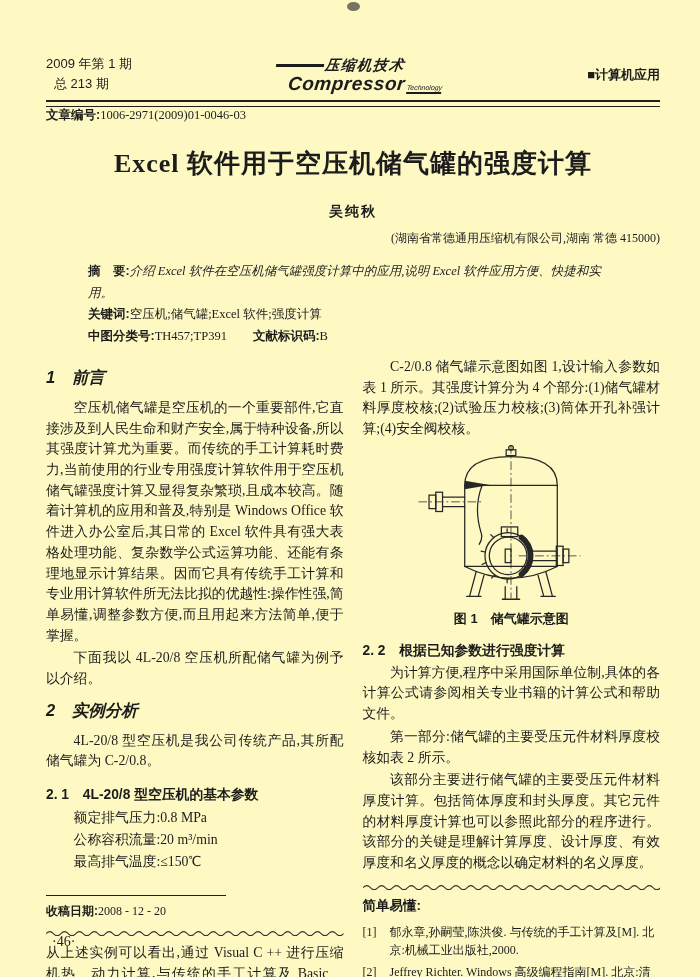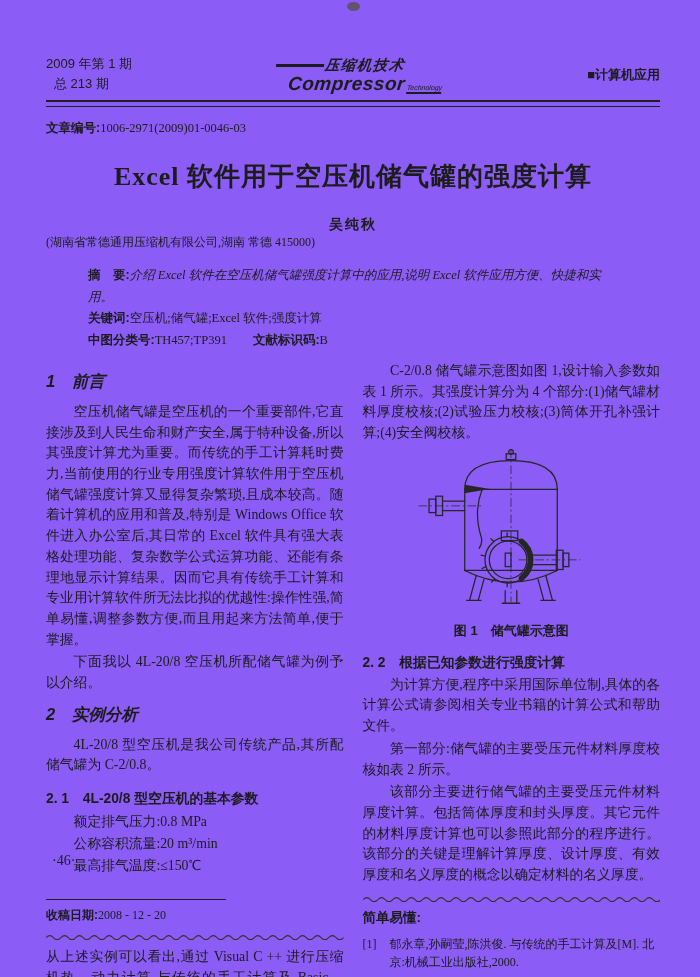--- a/index.html
+++ b/index.html
@@ -5,21 +5,21 @@
   html,body{margin:0;padding:0;}
   body{
     width:700px;height:977px;
     background:#f4f3ef;
     font-family:"Liberation Serif", serif;
     color:#1c1c1c;
     position:relative;overflow:hidden;
   }
   .page{
     position:absolute;inset:0;
-    background:#8b5cf6;
+    background:#fef9c3;
     padding:54px 40px 8px 46px;
     box-sizing:border-box;
   }
   .scan-artifact{
     position:absolute;top:2px;left:347px;width:13px;height:9px;
     background:#55524c;border-radius:50%;opacity:.8;
   }
   
   .hdr-row{display:flex;justify-content:space-between;align-items:flex-start;}
   .issue{font-family:"Liberation Sans",sans-serif;font-size:13px;line-height:1.5;}
@@ -27,44 +27,44 @@
   .logo{font-style:italic;margin-top:2px;transform:skewX(-6deg);}
   .logo-top{display:flex;align-items:center;font-family:"Liberation Sans",sans-serif;
     font-weight:bold;font-size:14.5px;letter-spacing:1.5px;}
   .logo-dash{width:48px;height:2.6px;background:#1c1c1c;margin-right:1px;}
   .logo-bottom{display:flex;align-items:baseline;margin-top:-2px;padding-left:14px;}
   .logo-en-main{font-family:"Liberation Sans",sans-serif;font-weight:bold;font-size:19px;letter-spacing:.5px;}
   .logo-en-sub{font-family:"Liberation Sans",sans-serif;font-size:7px;margin-left:2px;border-bottom:2px solid #1c1c1c;padding-bottom:1px;}
   .category{font-family:"Liberation Sans",sans-serif;font-weight:bold;font-size:13px;margin-top:12px;}
   .hdr-rule{margin-top:5px;height:4px;border-top:2.6px solid #22201d;border-bottom:1.2px solid #22201d;}
   
-  .meta-line{margin-top:13px;font-size:12.5px;}
+  .meta-line{font-size:12.5px;}
   .lblb{font-family:"Liberation Sans",sans-serif;font-weight:bold;}
   h1.title{text-align:center;font-size:26px;font-weight:bold;margin:22px 0 0;letter-spacing:1px;}
   .author{text-align:center;font-size:14px;font-weight:bold;margin-top:22px;letter-spacing:2px;}
-  .affil{text-align:left;font-size:12px;}
+  .affil{text-align:right;font-size:12px;margin-top:9px;}
   .abstract-block{margin:14px 42px 0 42px;font-size:12.5px;line-height:1.72;}
   .ab-text{font-style:italic;}
   .clc-gap{display:inline-block;width:26px;}
   
   .columns{display:flex;gap:19px;margin-top:10px;}
   .col{flex:1;min-width:0;}
   .sec-h1{font-family:"Liberation Sans",sans-serif;font-weight:bold;font-size:16.5px;margin:10px 0 9px;font-style:italic;}
   .sec-h2{font-family:"Liberation Sans",sans-serif;font-weight:bold;font-size:13.8px;margin:14px 0 3px;}
   p.body{font-size:13.8px;line-height:1.5;text-align:justify;margin:0 0 2px;text-indent:2em;}
   p.flush{text-indent:0;}
   .param-line{font-size:13.8px;line-height:1.6;text-indent:2em;}
   .footnote-rule{width:180px;border-top:1.4px solid #22201d;margin-top:22px;}
   .received{font-size:12px;margin-top:7px;}
   .wave{display:block;width:100%;height:7px;margin:9px 0 7px;}
-  .page-no{position:absolute;left:52px;top:853px;font-size:14px;}
+  .page-no{position:absolute;left:52px;top:934px;font-size:14px;}
   
   .figure{text-align:center;margin:4px 0 0;}
   .fig-caption{text-align:center;font-family:"Liberation Sans",sans-serif;font-weight:bold;
-    font-size:13px;margin:8px 0 5px;}
+    font-size:13px;margin:0 0 5px;}
   
   .refs-label{font-family:"Liberation Sans",sans-serif;font-weight:bold;font-size:13.5px;margin:4px 0 8px;}
   .ref-item{display:flex;font-size:12px;line-height:1.55;margin-bottom:3px;}
   .ref-num{width:27px;flex:none;}
   .ref-text{flex:1;}
 </style>
 </head>
 <body>
 
 <div class="page">

